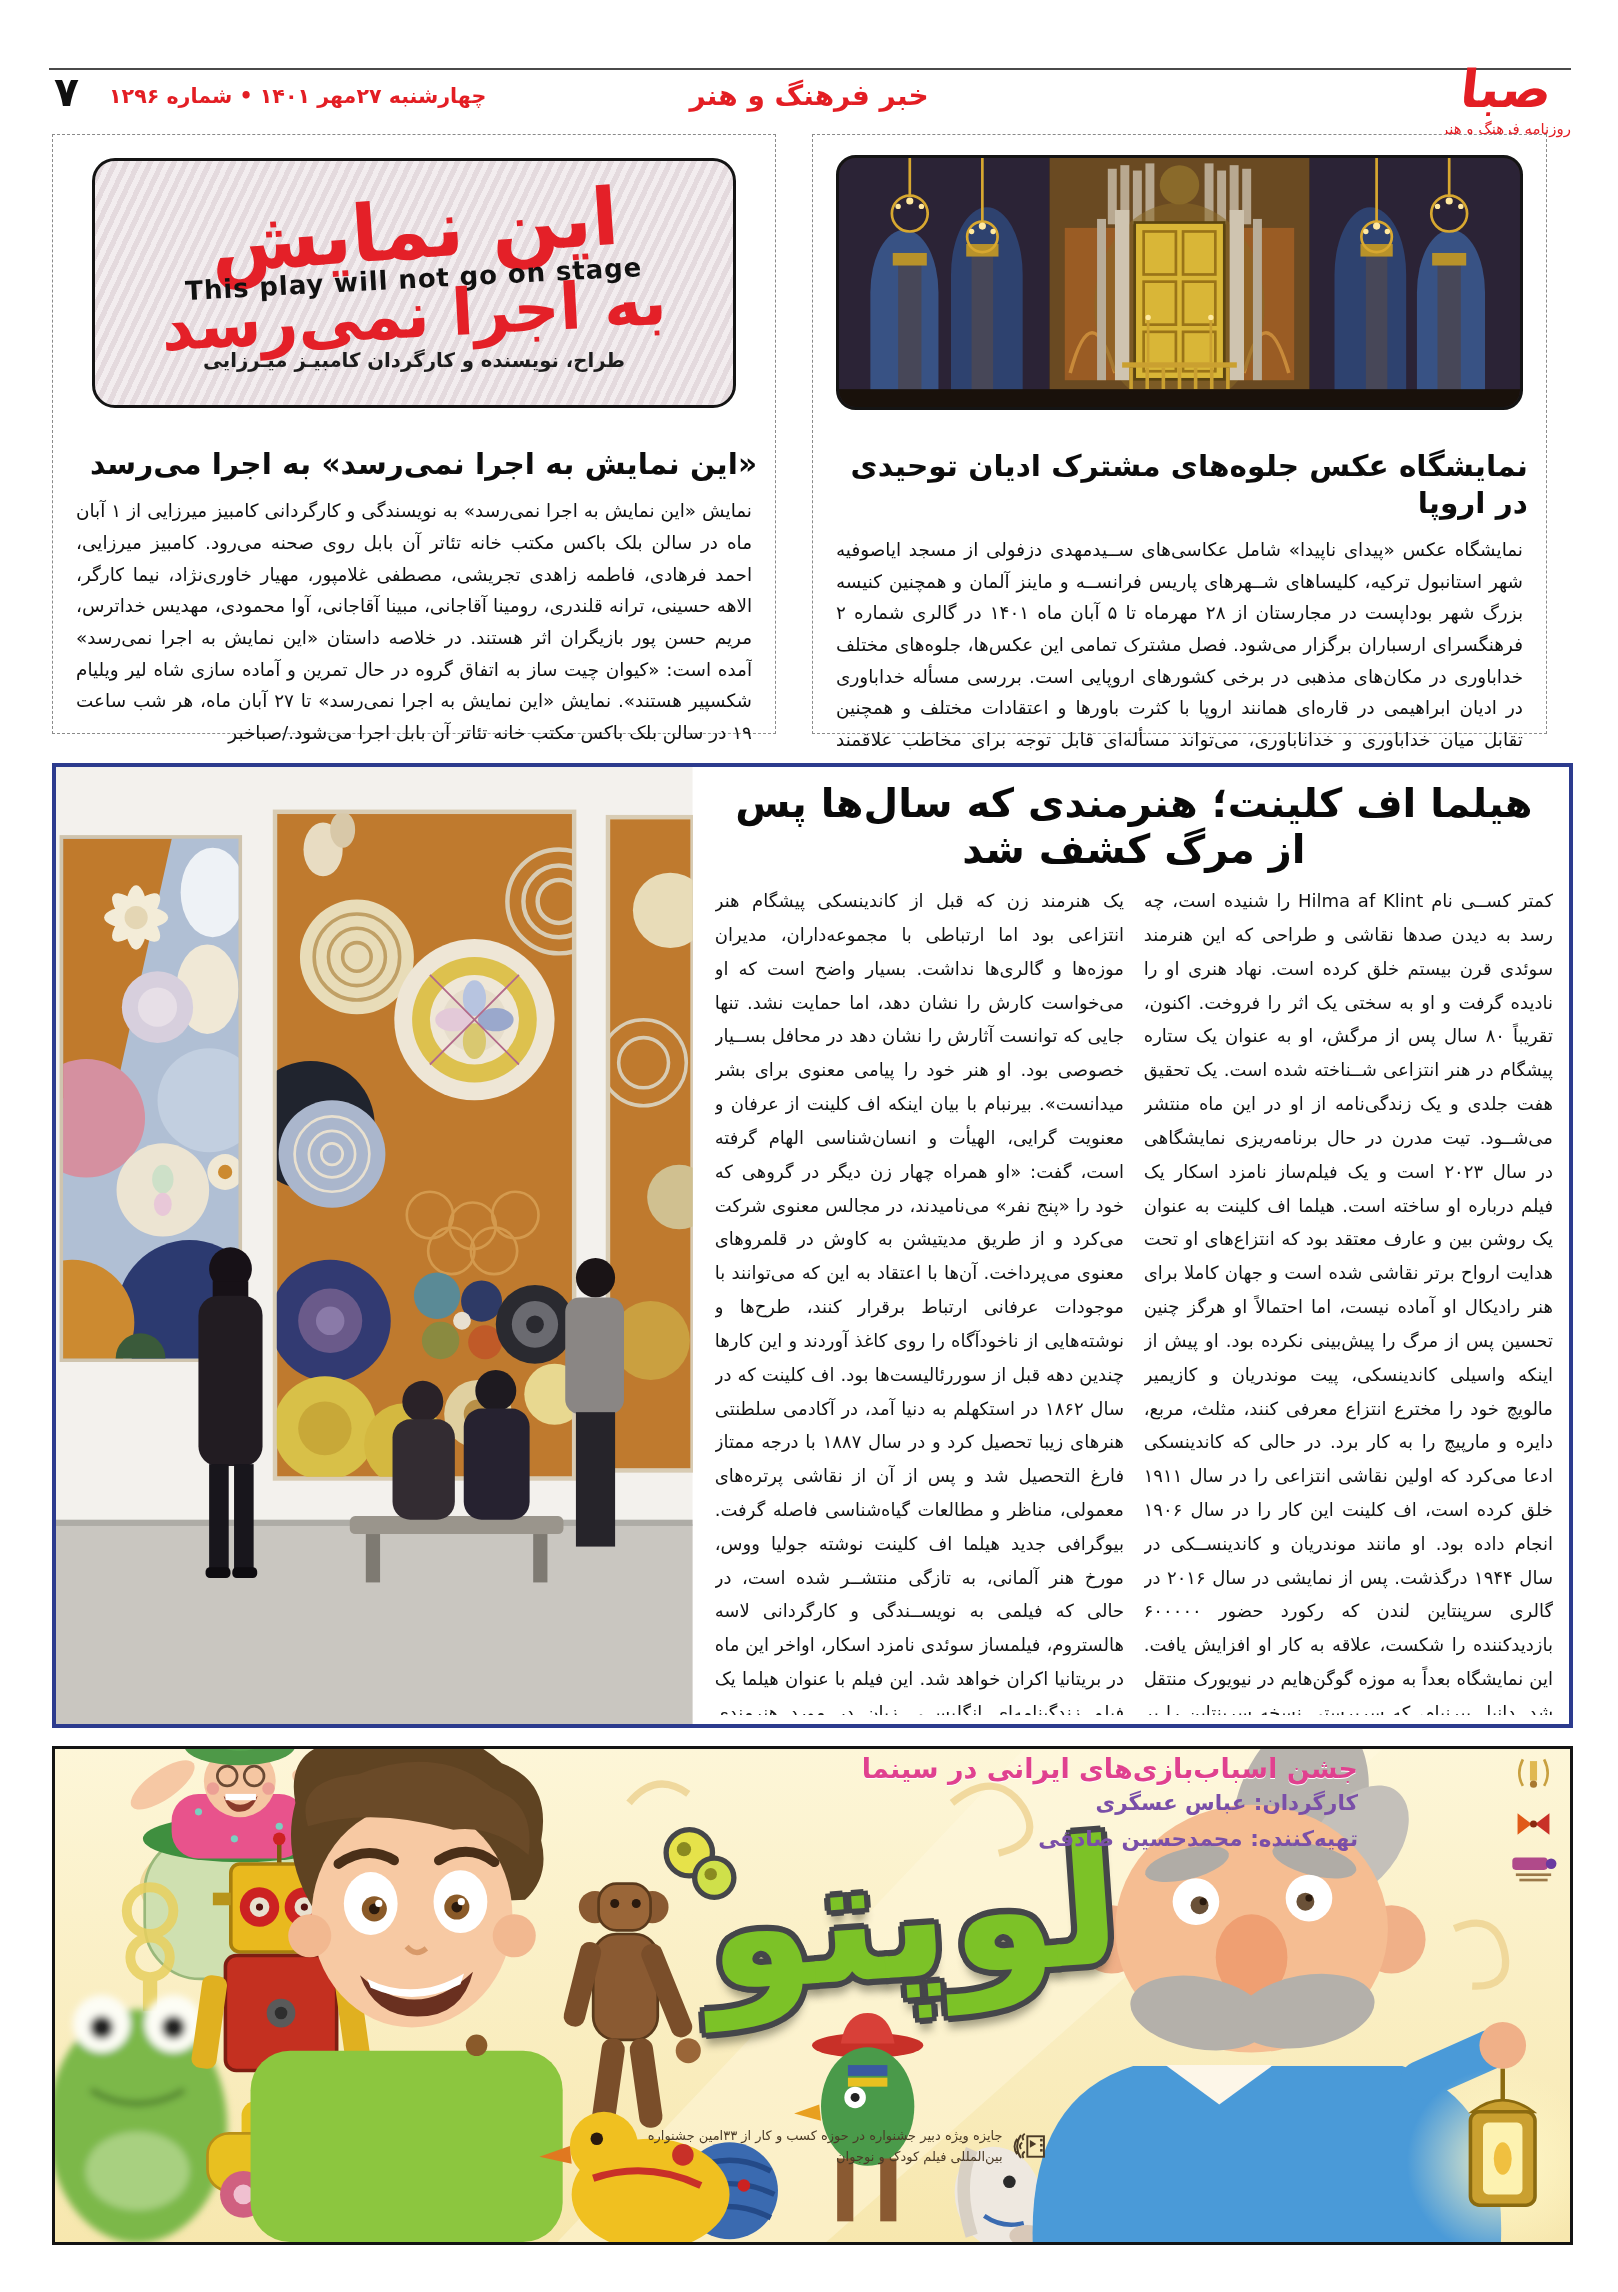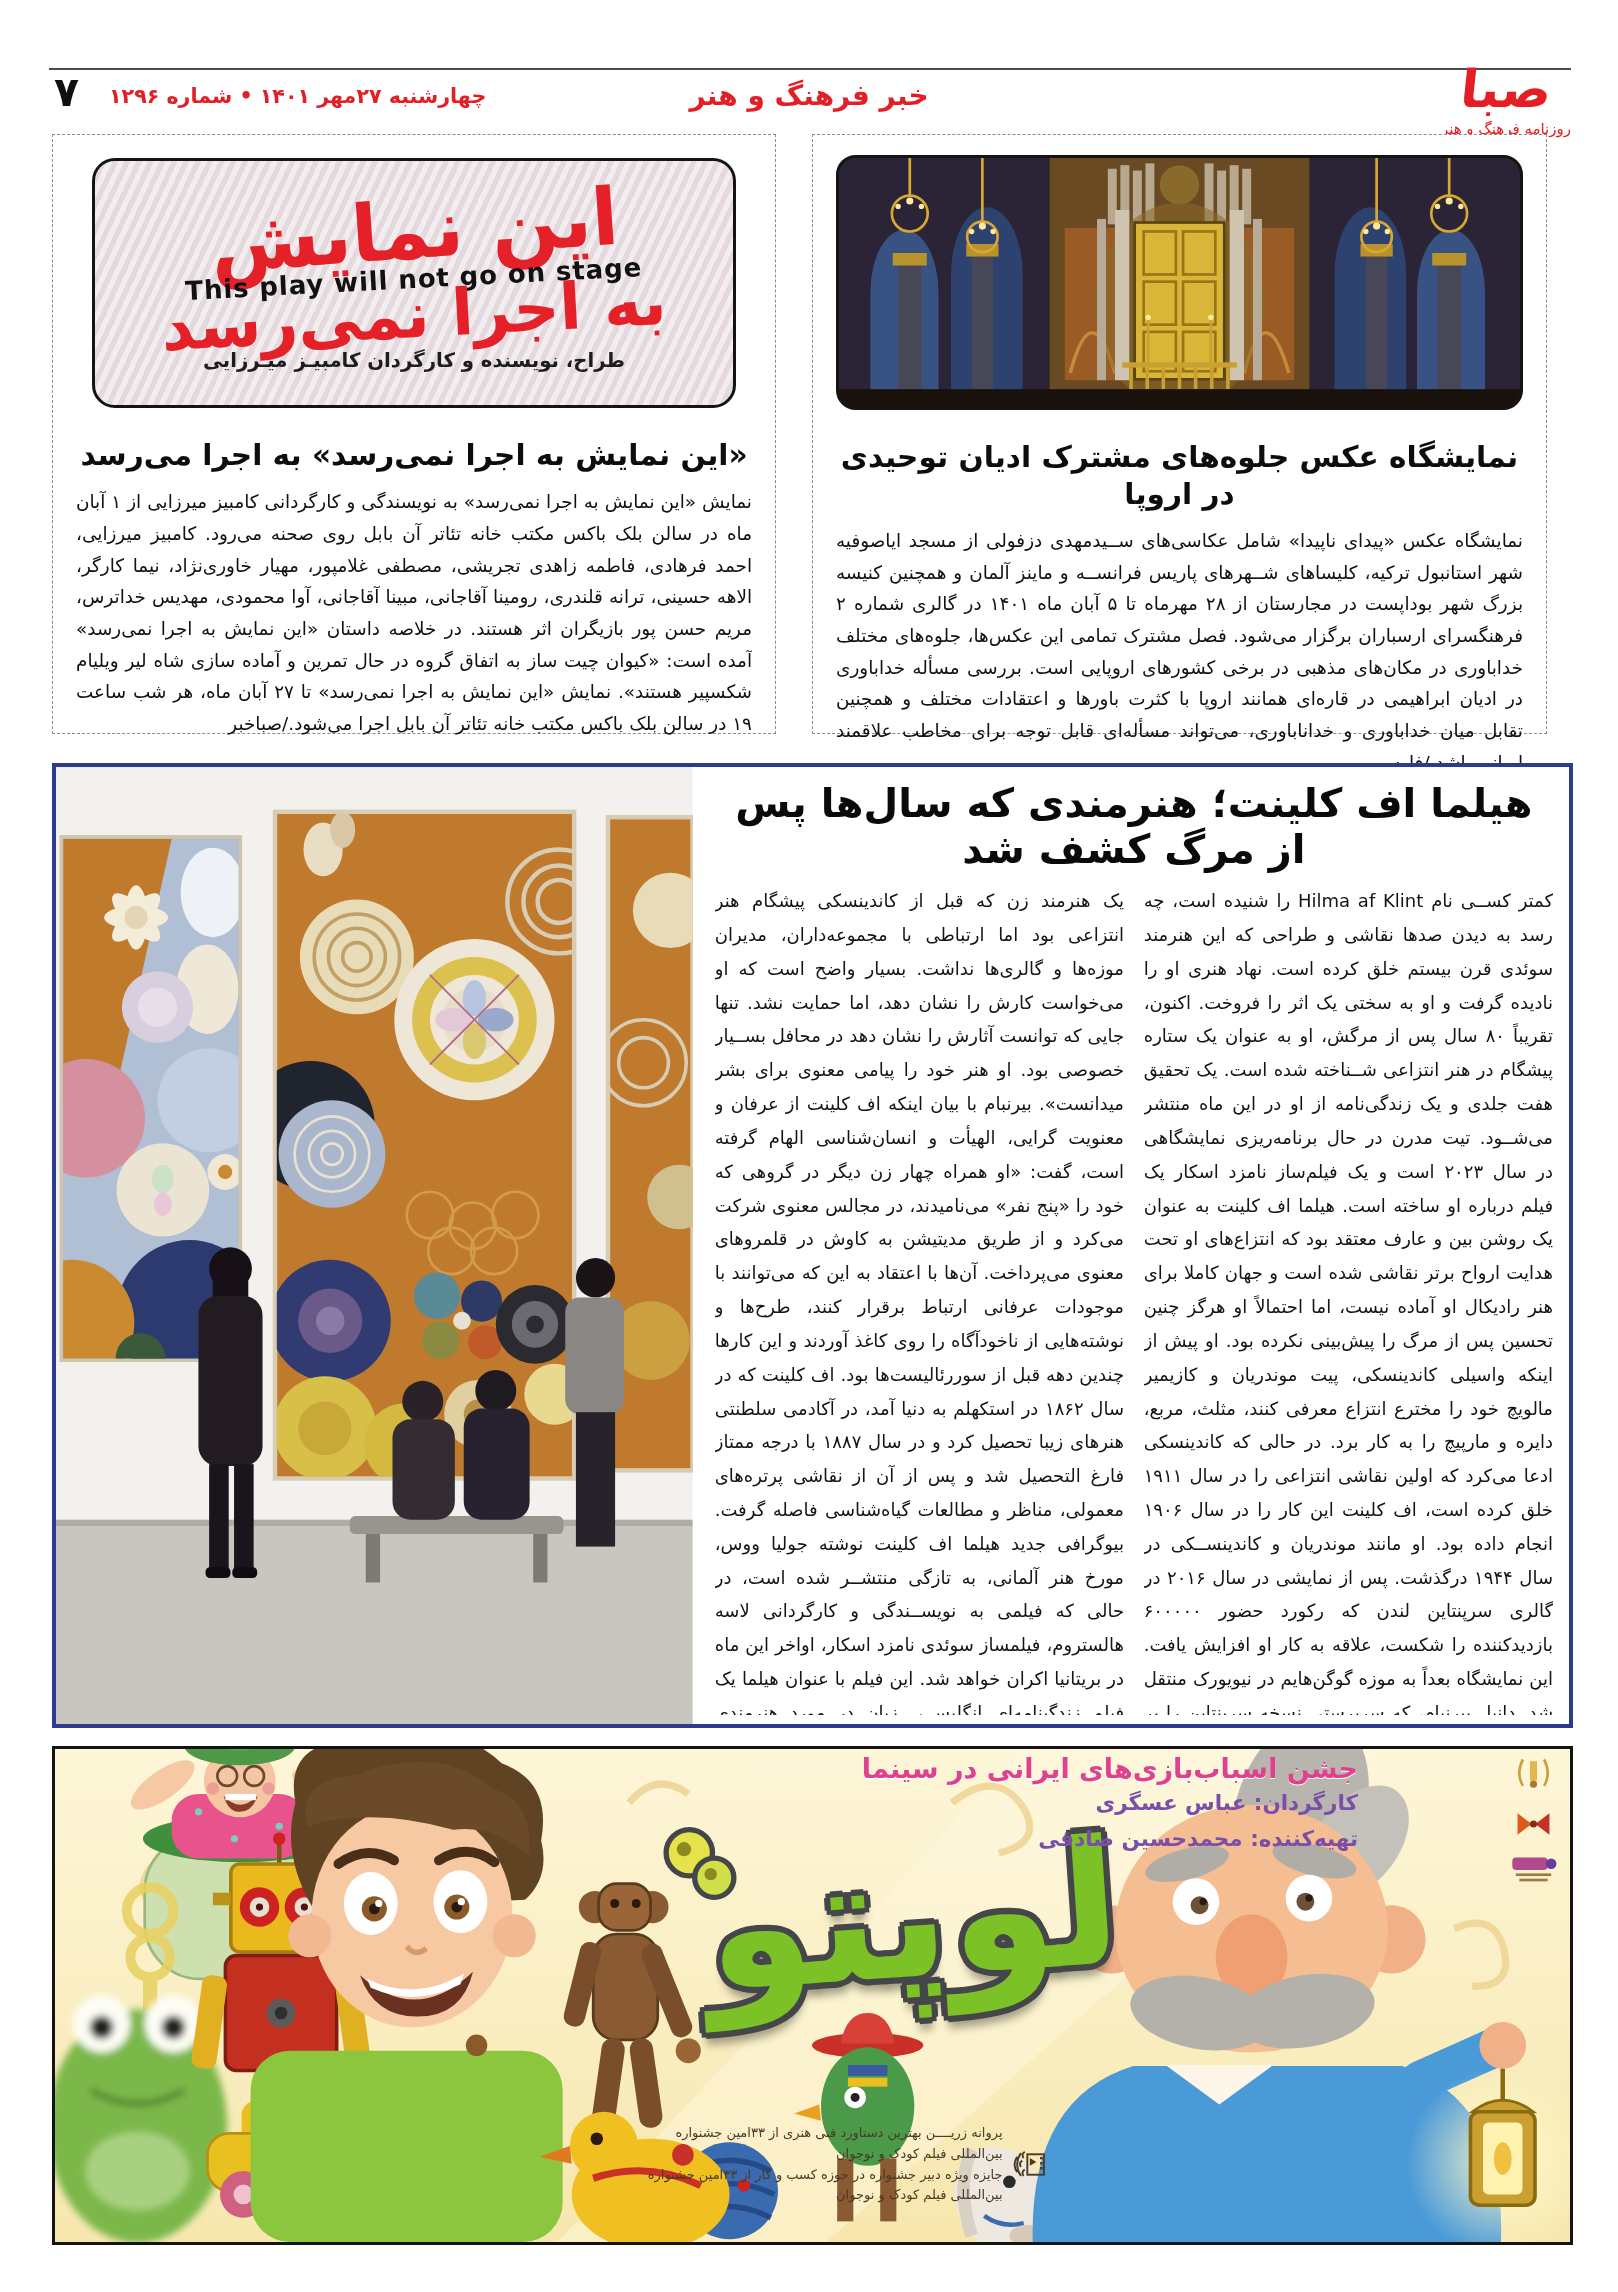--- a/index.html
+++ b/index.html
@@ -19,21 +19,21 @@
   .box-expo{left:812px;top:134px;width:733px;height:598px;}
   .play-poster{margin:23px auto 0;width:638px;height:244px;background:#ece3e6;
       background-image:repeating-linear-gradient(115deg,rgba(255,255,255,.35) 0 5.4px,rgba(190,175,182,.18) 5.4px 10.7px);
       border:3.6px solid #141414;border-radius:23px;overflow:hidden;
       display:flex;flex-direction:column;align-items:center;justify-content:center;text-align:center;}
   .pp-fa1{font-size:79px;font-weight:bold;color:#e42028;line-height:.95;transform:rotate(-4deg);direction:rtl;}
   .pp-en{font-size:26px;font-weight:bold;color:#111;letter-spacing:0.9px;margin-top:-5.4px;transform:rotate(-3deg);}
   .pp-fa2{font-size:64px;font-weight:bold;color:#e42028;line-height:.95;margin-top:-9px;transform:rotate(-3deg);direction:rtl;}
   .pp-credit{font-size:19.7px;font-weight:bold;color:#1d1d1d;margin-top:3px;direction:rtl;}
   .photo-frame{margin:19.7px auto 0;width:681px;height:249px;border:3.6px solid #141414;border-radius:19.7px;overflow:hidden;background:#241a12;}
-  .box-headline{margin:29px 18px 0;text-align:center;font-size:29.6px;font-weight:bold;color:#0d0d0d;direction:rtl;line-height:1.25;}
+  .box-headline{margin:38px 18px 0;text-align:right;font-size:29.6px;font-weight:bold;color:#0d0d0d;direction:rtl;line-height:1.25;}
   .box-body{margin:12.5px 23px 0;font-size:18.4px;line-height:1.72;color:#111;text-align:justify;direction:rtl;overflow:hidden;max-height:287px;}
   
   .klint{position:absolute;left:52px;top:763px;width:1521px;height:965px;border:4.5px solid #2c3b8e;background:#fff;
          box-sizing:border-box;display:flex;gap:15px;}
   .klint-image{width:42.5%;height:100%;overflow:hidden;}
   .klint-image svg{display:block;width:100%;height:100%;}
   .klint-text{width:57.5%;box-sizing:border-box;padding:9px 16px 9px 7.2px;display:flex;flex-direction:column;}
   .klint-headline{margin:3.6px 0 12.5px;text-align:center;font-size:40px;font-weight:bold;color:#0a0a0a;direction:rtl;line-height:1.15;}
   .klint-cols{display:flex;direction:rtl;gap:19.7px;flex:1;overflow:hidden;}
   .kcol{flex:1;font-size:18px;line-height:1.88;color:#141414;text-align:justify;direction:rtl;overflow:hidden;}
@@ -538,21 +538,20 @@
       <svg width="48" height="47" viewBox="0 0 54 52">
         <path d="M14,8 q-12,18 0,36 M8,14 q-8,12 0,24" stroke="#4a3a26" stroke-width="3" fill="none"></path>
         <path d="M20,6 q-6,4 -2,10 M16,20 q-6,4 -2,10 M20,34 q-6,4 -2,10" stroke="#4a3a26" stroke-width="3" fill="none"></path>
         <rect x="24" y="10" width="26" height="32" fill="none" stroke="#4a3a26" stroke-width="3"></rect>
         <rect x="44" y="14" width="4" height="4" fill="#4a3a26"></rect>
           <rect x="44" y="22" width="4" height="4" fill="#4a3a26"></rect>
         <rect x="44" y="30" width="4" height="4" fill="#4a3a26"></rect>
         <path d="M28,16 l10,6 -10,6z" fill="#4a3a26"></path>
       </svg>
       <div class="award-lines">
-        <div>پروانه زریــــن بهترین دستاورد فنی هنری از ۳۳امین جشنواره بین‌المللی فیلم کودک و نوجوان</div>
         <div>جایزه ویژه دبیر جشنواره در حوزه کسب و کار از ۳۳امین جشنواره بین‌المللی فیلم کودک و نوجوان</div>
       </div>
     </div>
 
     <div class="corner-logos">
       <svg width="39" height="39" viewBox="0 0 44 44">
         <path d="M10,6 q-8,16 0,30 M34,6 q8,16 0,30" stroke="#c8a040" stroke-width="3" fill="none"></path>
         <rect x="18" y="8" width="8" height="22" fill="#e0b850"></rect>
         <circle cx="22" cy="34" r="4" fill="#a87830"></circle>
       </svg>

